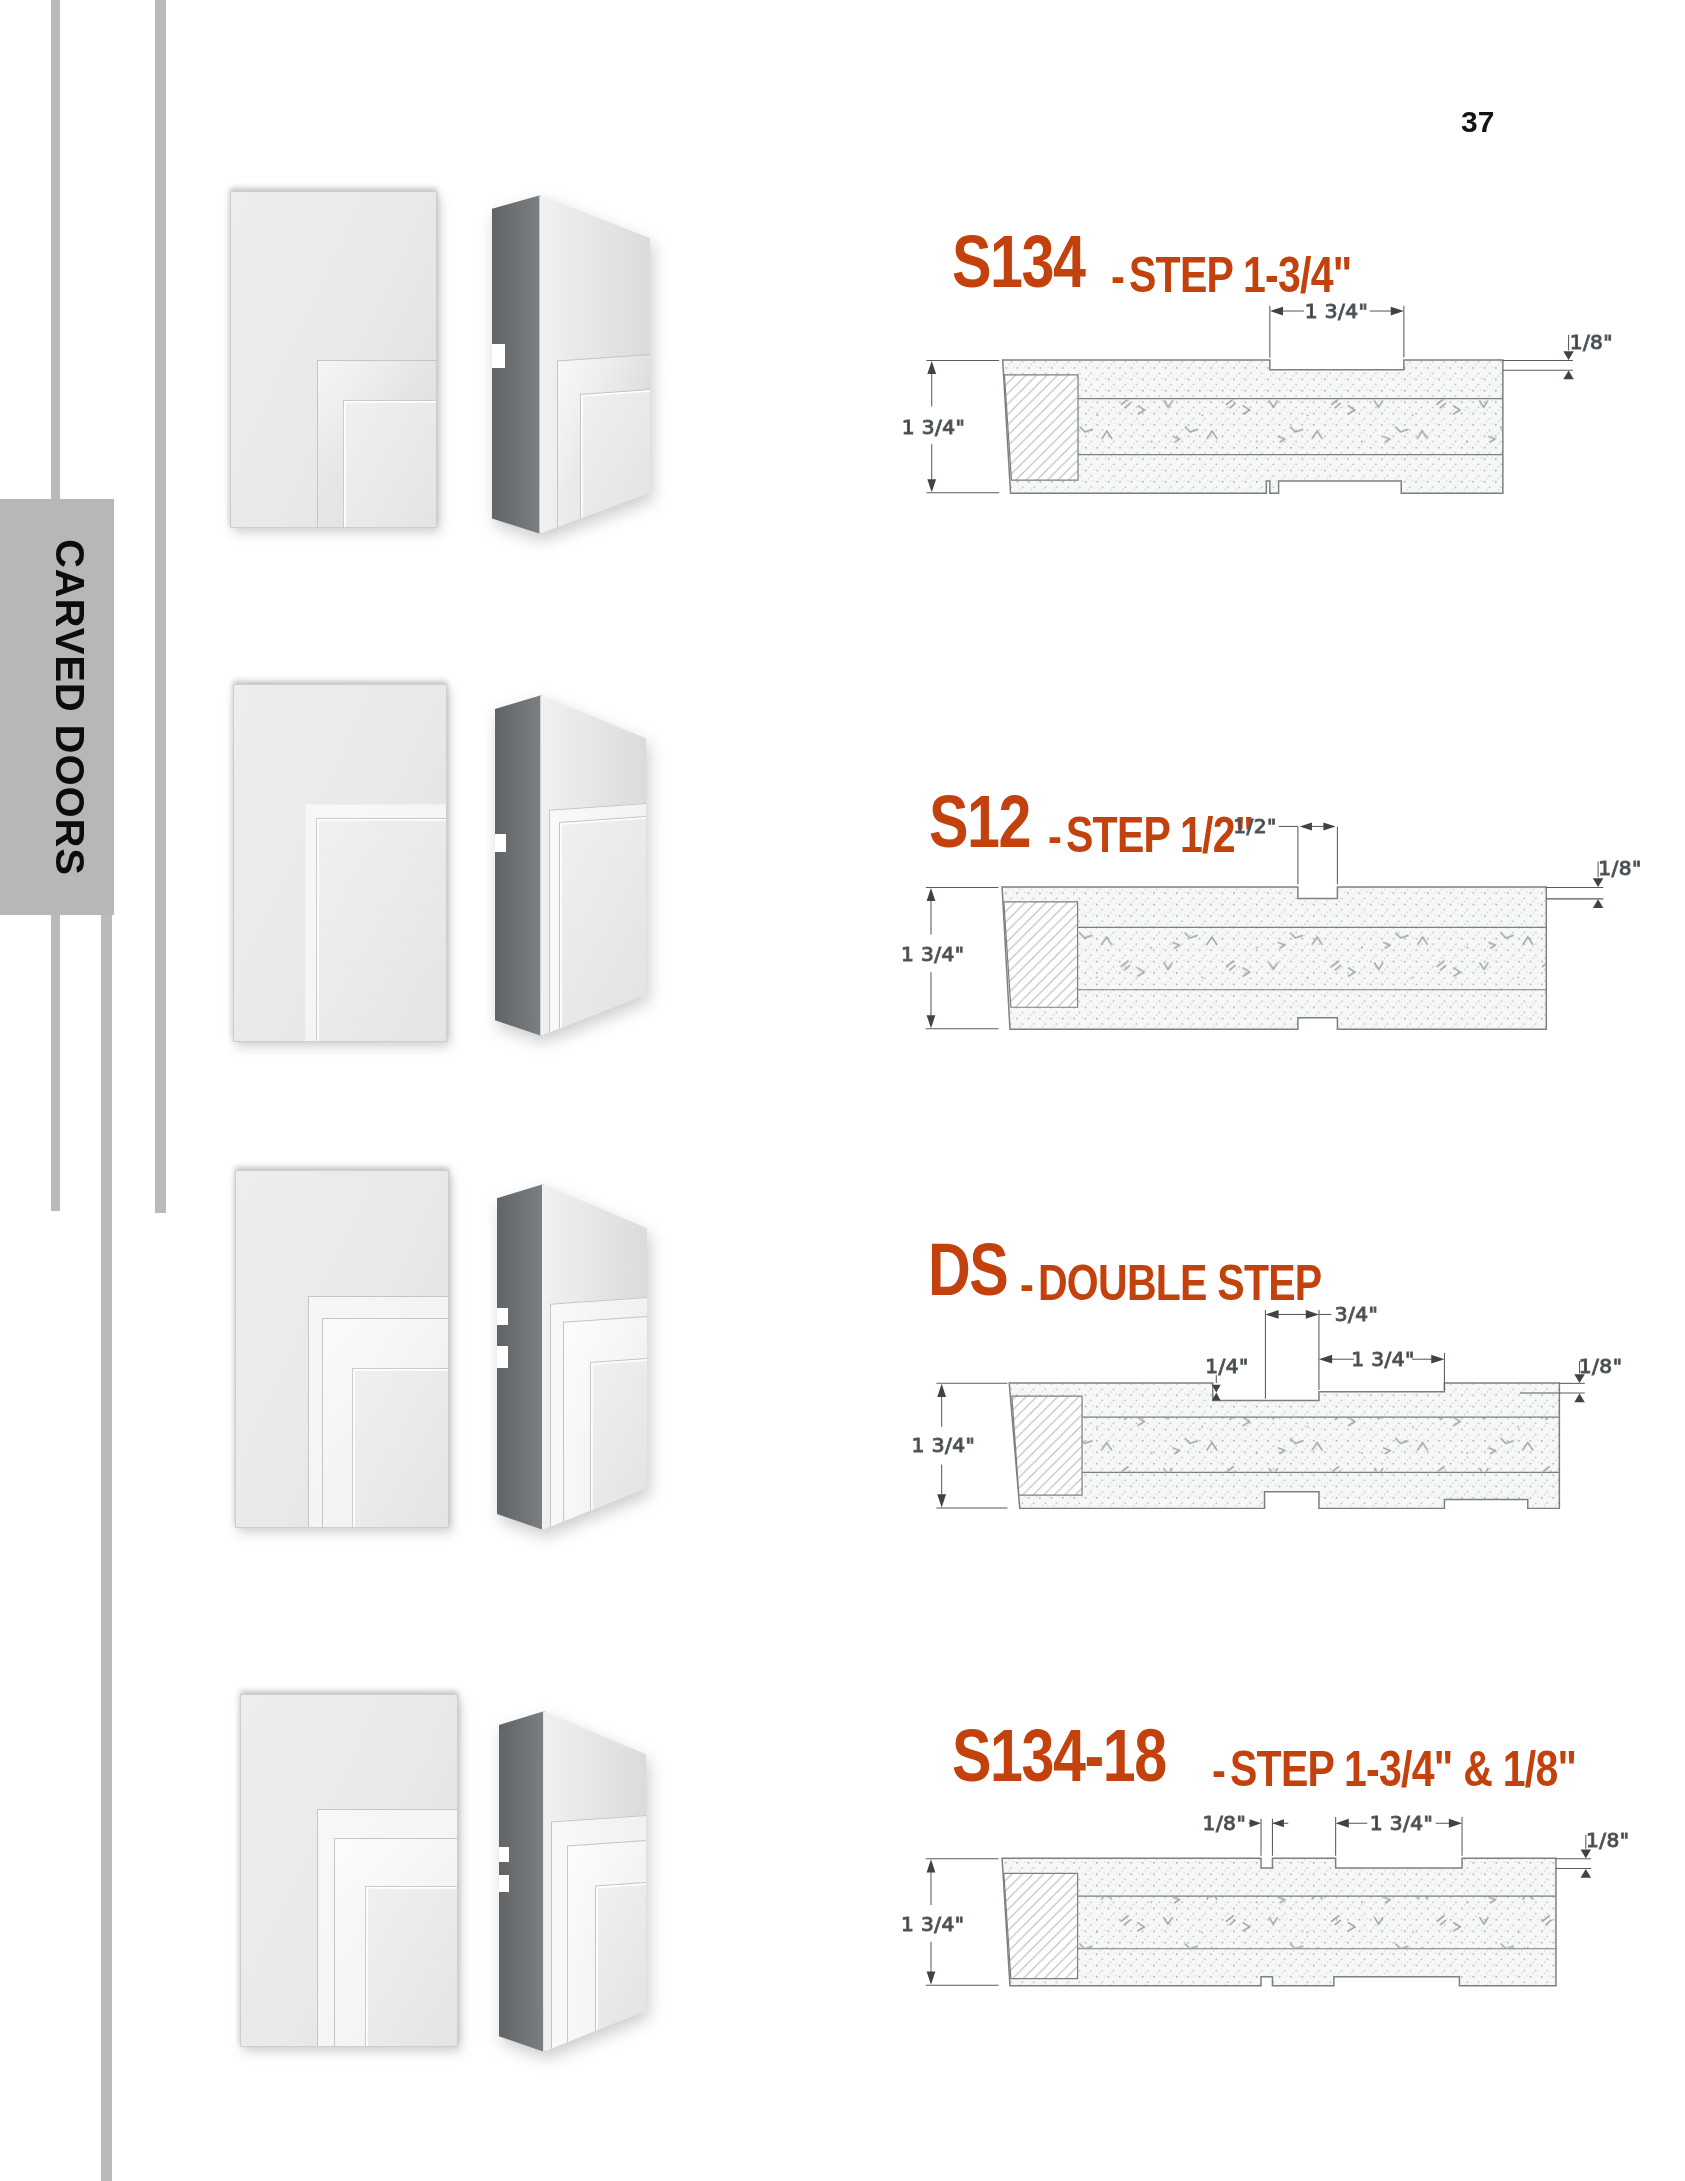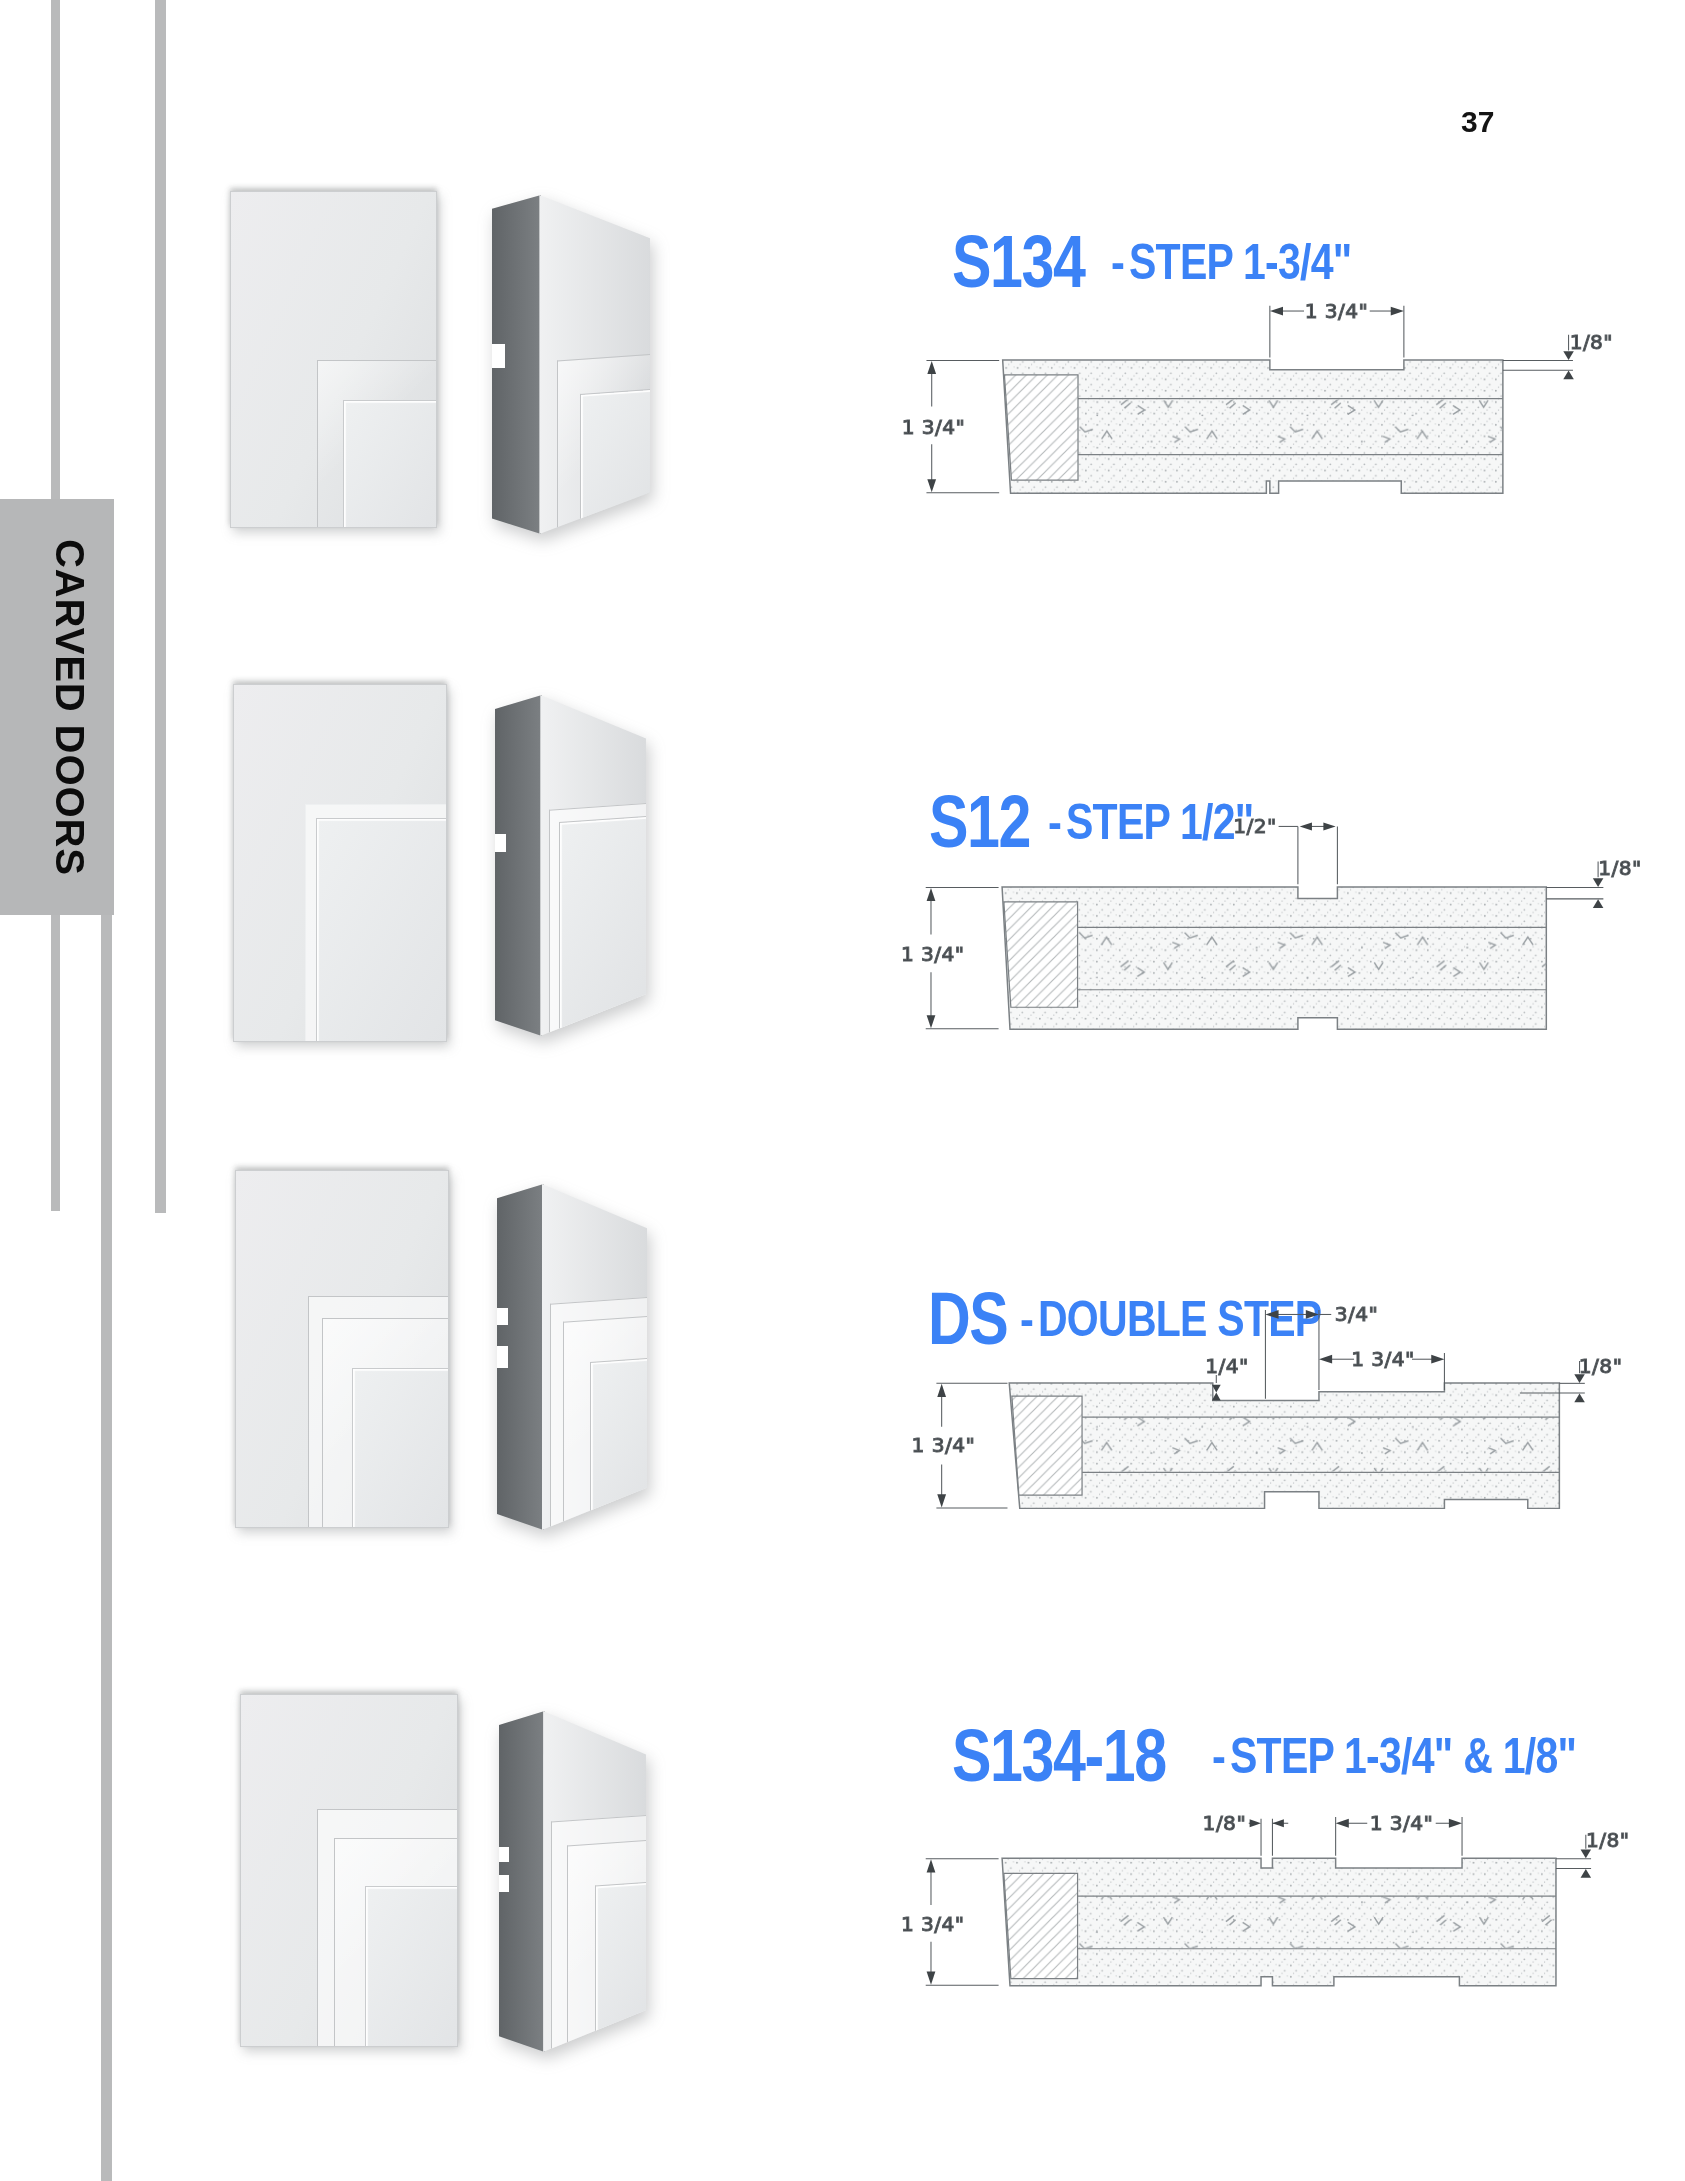--- a/index.html
+++ b/index.html
@@ -17,21 +17,21 @@
     writing-mode:vertical-rl;font-weight:700;font-size:40px;color:#0c0c0c;
     letter-spacing:0.9px;transform:translateX(12.3px);white-space:nowrap;
     font-family:"Liberation Sans", sans-serif;
   }
   
   .pageno{
     position:absolute;left:1461px;top:105px;font-size:30px;font-weight:700;color:#141414;
     letter-spacing:0;
   }
   
-  .rowtitle{position:absolute;display:flex;align-items:center;white-space:nowrap;color:#3b82f6;}
+  .rowtitle{position:absolute;display:flex;align-items:flex-end;white-space:nowrap;color:#c2410c;}
   .rowtitle .code{display:inline-block;font-size:74px;font-weight:700;letter-spacing:-1.8px;
     transform:scaleX(0.80);transform-origin:0 100%;}
   .rowtitle .dash{display:inline-block;font-size:49px;font-weight:700;margin:0 1.8px 0 -7px;
     transform:scaleX(0.85);transform-origin:0 100%;}
   .rowtitle .name{display:inline-block;font-size:50px;font-weight:700;letter-spacing:-0.9px;
     transform:scaleX(0.82);transform-origin:0 100%;}
   
   .front{
     position:absolute;background:linear-gradient(115deg,#ededef 0%,#e7e9ea 55%,#dcdee0 100%);
     border:0.9px solid #ccced0;
@@ -228,21 +228,21 @@
 <div class="threeD" style="left:497px;top:1177px;width:150px;height:353px">
   <div class="side3d"></div>
   <div class="notch3d" style="top:37%;height:5%;width:7%"></div>
   <div class="notch3d" style="top:48%;height:6%;width:7%"></div>
   <div class="face3d">
     <div class="step3" style="left:8%;top:34%;background:rgba(255,255,255,.6)"></div>
     <div class="step3" style="left:calc(8% + 13px);top:calc(34% + 19.3px)"></div>
     <div class="panel3" style="left:calc(8% + 40px);top:calc(34% + 61px)"></div>
   </div>
 </div>
-<div class="rowtitle" style="left:928px;top:1276px">
+<div class="rowtitle" style="left:928px;top:1227px">
   <span class="code">DS</span>
   <span class="dash">-</span>
   <span class="name">DOUBLE STEP</span>
 </div>
 <svg class="sec" style="left:895px;top:1282px;width:790px;height:272px" viewBox="1020 1460 900 310">
   <g>
     <path class="body" d="M1150 1575 L1382 1575 L1382 1595 L1503 1595 L1503 1585 L1646 1585 L1646 1575 L1777 1575 L1777 1718 L1741 1718 L1741 1708 L1646 1708 L1646 1718 L1503 1718 L1503 1699 L1441 1699 L1441 1718 L1162 1718 Z"></path>
     <line class="inner" x1="1233" y1="1614" x2="1777" y2="1614"></line>
     <line class="inner" x1="1233" y1="1677" x2="1777" y2="1677"></line>
     <rect x="1233" y="1615" width="544" height="61" fill="url(#core)"></rect>

